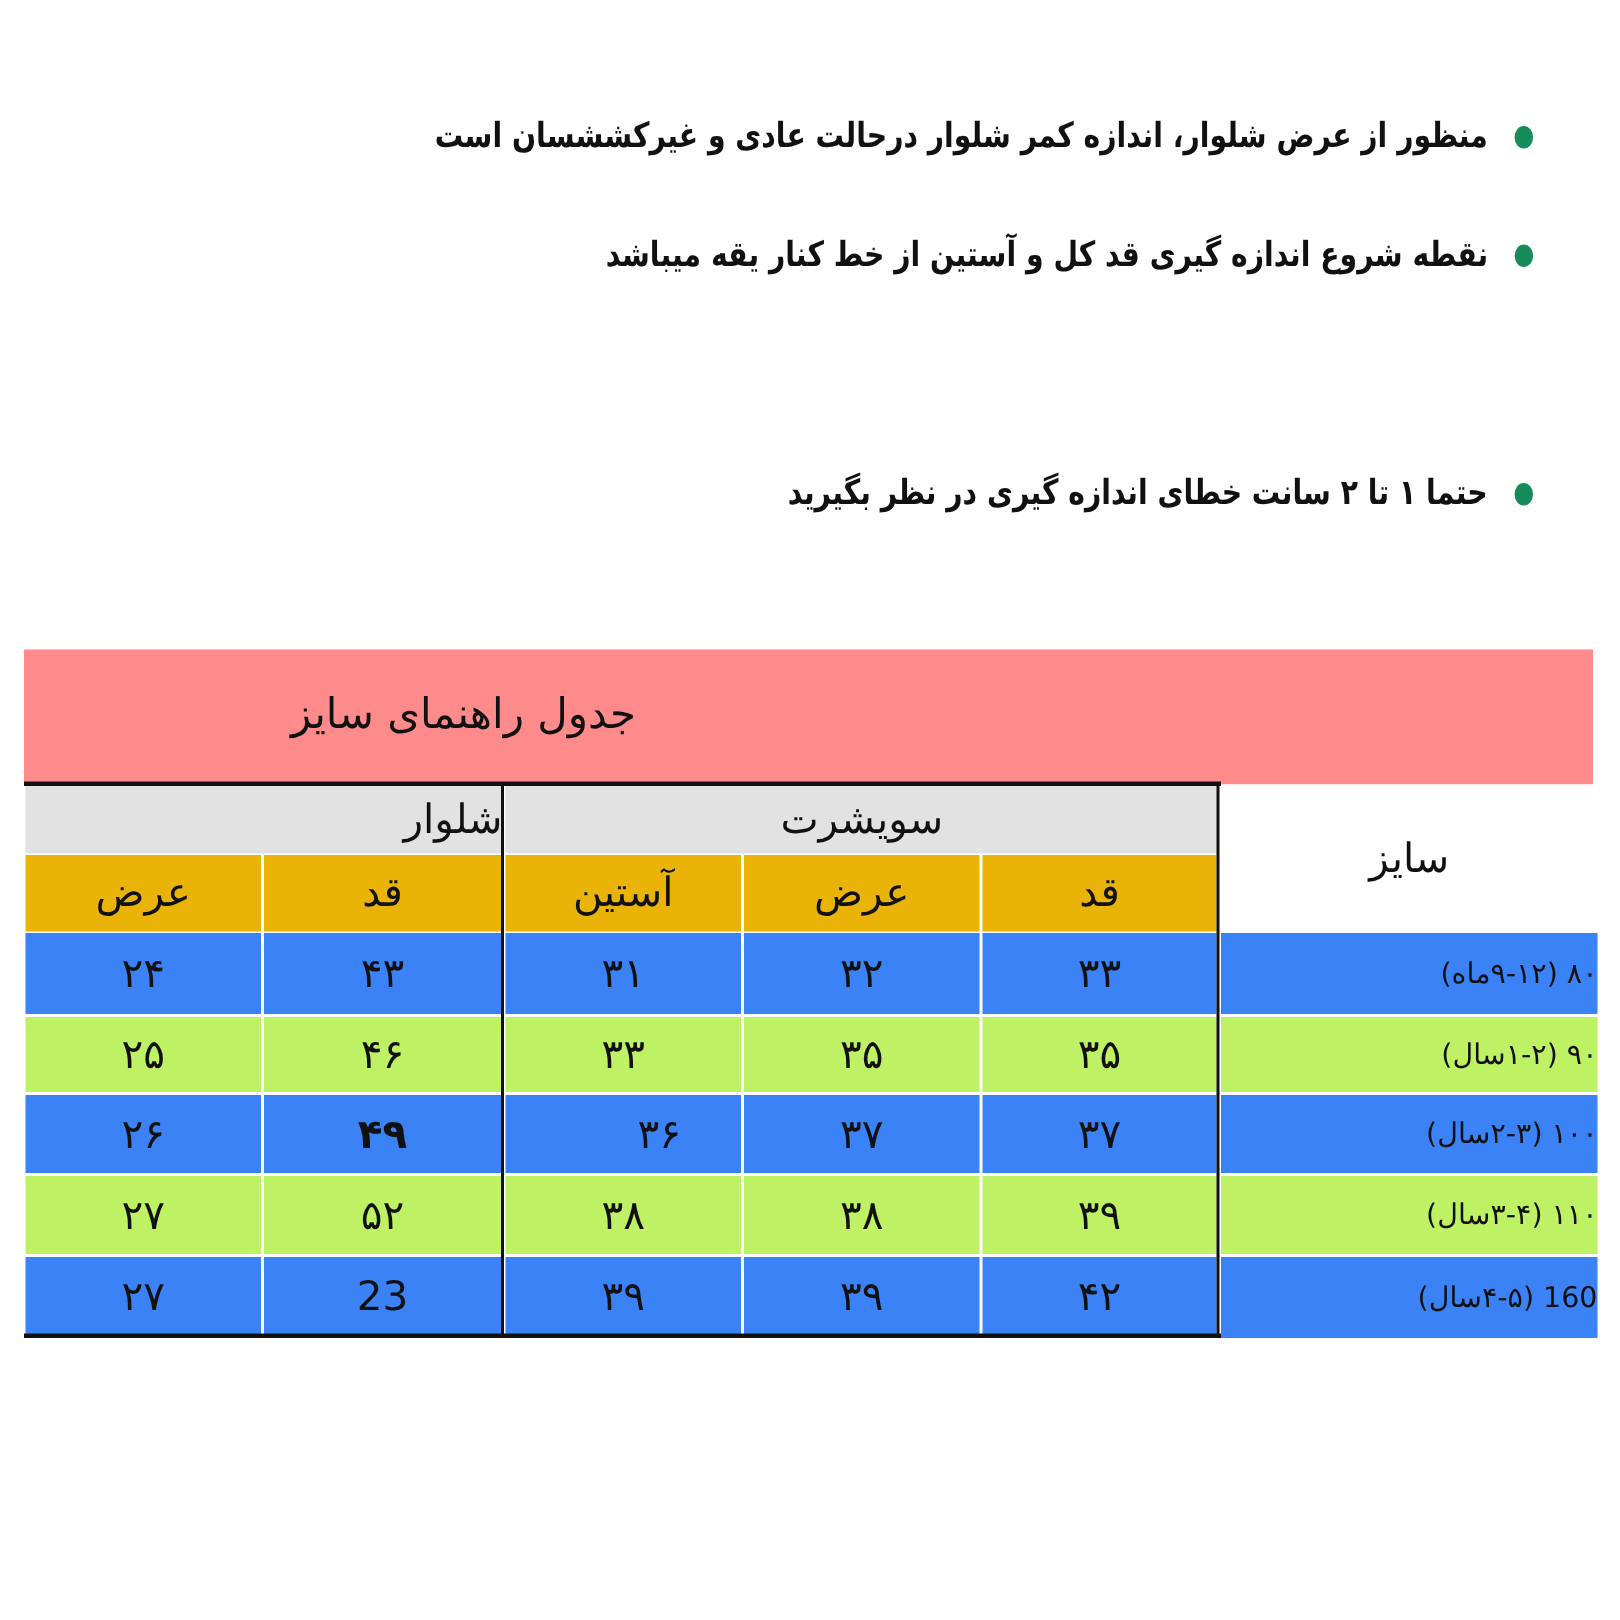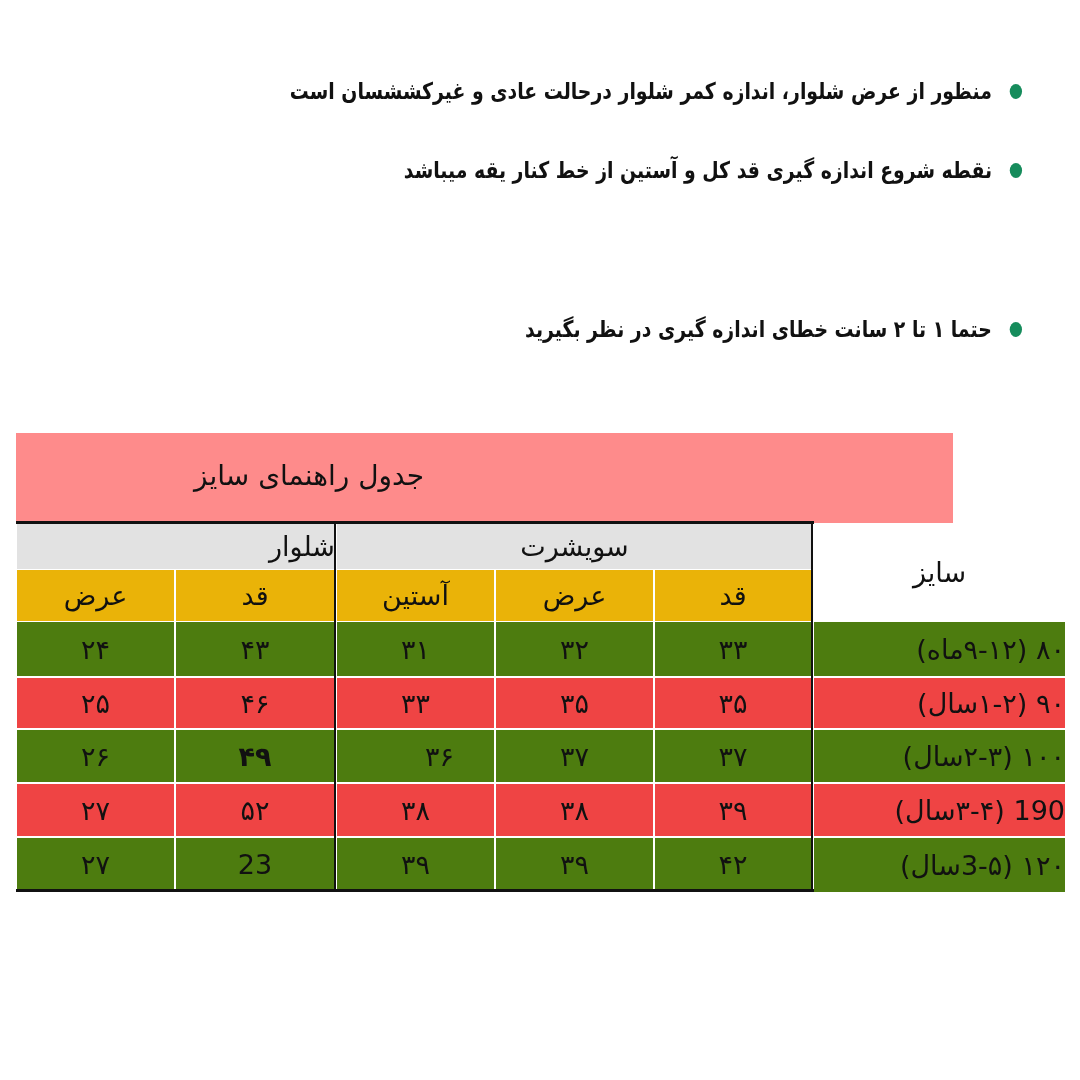--- a/index.html
+++ b/index.html
@@ -24,47 +24,47 @@
   .note .bullet {
     width: 15px; height: 15px; border-radius: 50%;
     background: #168c5c; flex: 0 0 auto;
   }
   #note-1 { top: 78px; }
   #note-2 { top: 157px; }
   #note-3 { top: 316px; }
 
   .title-band {
     position: absolute;
-    left: 16px; top: 433px; width: 937px; height: 90px;
+    left: 16px; top: 433px; width: 1046px; height: 90px;
     background: #fe8b8b;
   }
   .title-band .title-text {
     position: absolute;
     left: 178px; top: 26px;
     font-size: 28px;
     direction: rtl;
     color: #111;
   }
 
   .cell {
     position: absolute;
     display: flex; align-items: center; justify-content: center;
     font-size: 27px;
     direction: rtl;
     color: #111;
   }
   .grp { background: #e2e2e2; }
   .sub { background: #eab308; }
-  .odd { background: #4d7c0f; }
-  .even { background: #ef4444; }
+  .odd { background: #3b82f6; }
+  .even { background: #bef264; }
 
   .vline { position: absolute; background: #111; width: 2px; }
   .hline { position: absolute; background: #111; height: 3px; }
 
-  .size-cell { justify-content: flex-start; padding-left: 10px; font-size: 27px; }
+  .size-cell { justify-content: flex-start; padding-left: 10px; font-size: 19px; }
 </style>
 </head>
 <body>
 
 <div class="note" id="note-1">
   <span class="bullet"></span>
   <span>منظور از عرض شلوار، اندازه کمر شلوار درحالت عادی و غیرکششسان است</span>
 </div>
 <div class="note" id="note-2">
   <span class="bullet"></span>
@@ -126,26 +126,26 @@
   <div class="cell odd" style="left:337px; top:730px; width:157px; height:52px;padding-left:48px;">۳۶</div>
   <div class="cell odd" style="left:496px; top:730px; width:157px; height:52px;">۳۷</div>
   <div class="cell odd" style="left:655px; top:730px; width:156px; height:52px;">۳۷</div>
   <div class="cell odd size-cell" style="left:814px; top:730px; width:251px; height:52px;padding-left:46px;">۱۰۰ (۲-۳سال)</div>
 
   <div class="cell even" style="left:17px; top:784px; width:157px; height:52px;">۲۷</div>
   <div class="cell even" style="left:176px; top:784px; width:158px; height:52px;">۵۲</div>
   <div class="cell even" style="left:337px; top:784px; width:157px; height:52px;">۳۸</div>
   <div class="cell even" style="left:496px; top:784px; width:157px; height:52px;">۳۸</div>
   <div class="cell even" style="left:655px; top:784px; width:156px; height:52px;">۳۹</div>
-  <div class="cell even size-cell" style="left:814px; top:784px; width:251px; height:52px;">190 (۳-۴سال)</div>
+  <div class="cell even size-cell" style="left:814px; top:784px; width:251px; height:52px;">۱۱۰ (۳-۴سال)</div>
 
   <div class="cell odd" style="left:17px; top:838px; width:157px; height:52px;">۲۷</div>
   <div class="cell odd" style="left:176px; top:838px; width:158px; height:52px;">23</div>
   <div class="cell odd" style="left:337px; top:838px; width:157px; height:52px;">۳۹</div>
   <div class="cell odd" style="left:496px; top:838px; width:157px; height:52px;">۳۹</div>
   <div class="cell odd" style="left:655px; top:838px; width:156px; height:52px;">۴۲</div>
-  <div class="cell odd size-cell" style="left:814px; top:838px; width:251px; height:54px;">۱۲۰ (3-۵سال)</div>
+  <div class="cell odd size-cell" style="left:814px; top:838px; width:251px; height:54px;">160 (۴-۵سال)</div>
 
   <div class="hline" style="left:16px; top:521px; width:798px;"></div>
   <div class="hline" style="left:16px; top:889px; width:798px;"></div>
   <div class="vline" style="left:334px; top:522px; height:370px;"></div>
   <div class="vline" style="left:811px; top:522px; height:370px;"></div>
 </div>
 
 </body></html>

